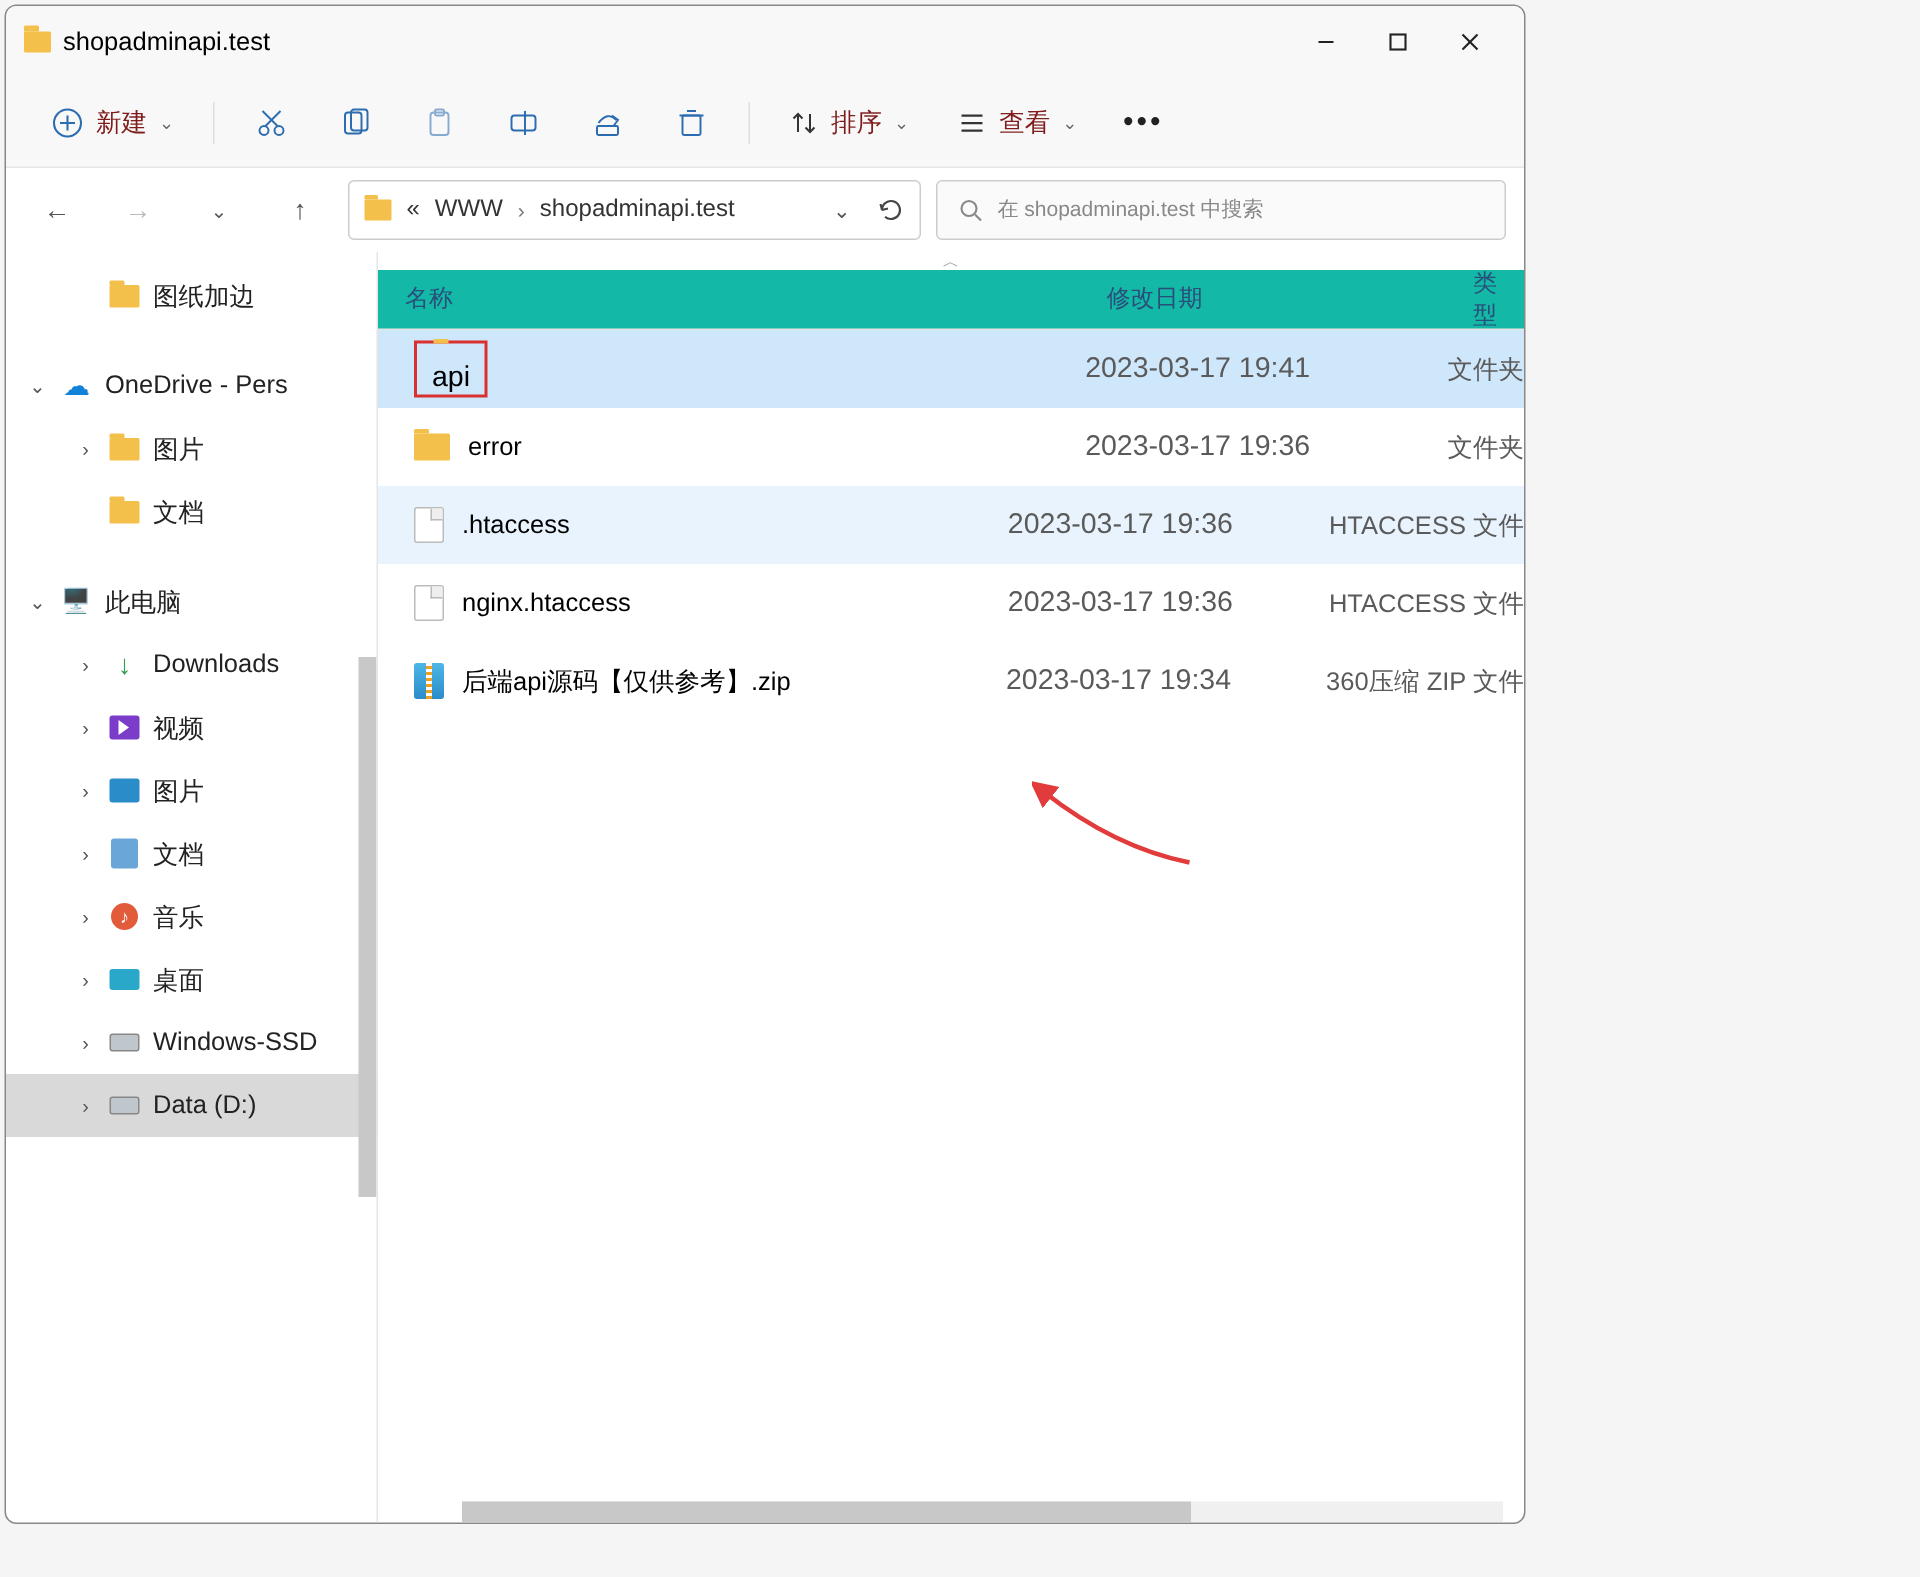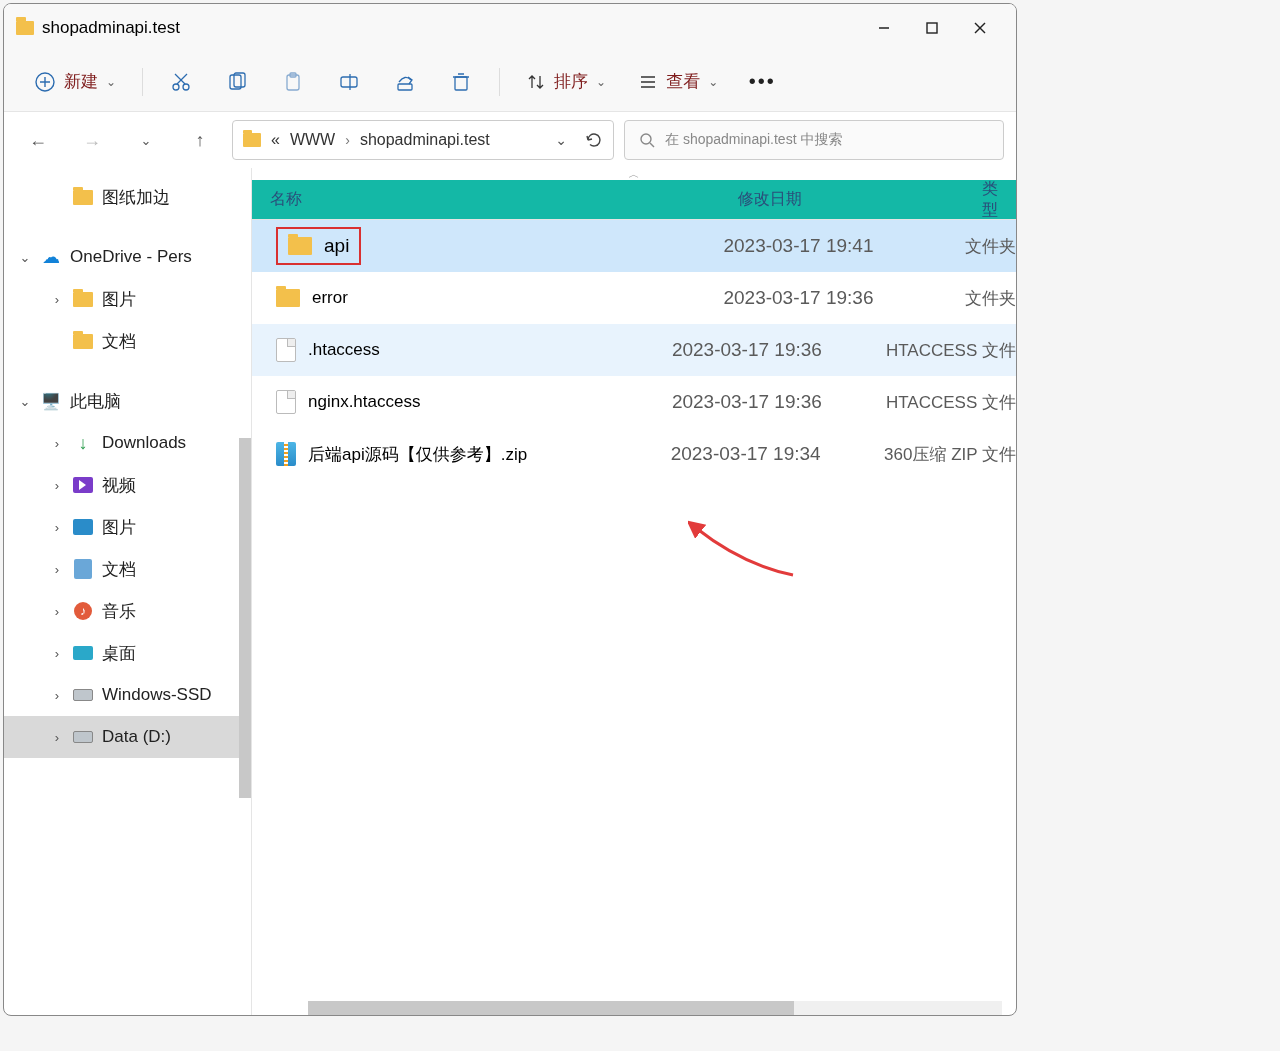--- a/index.html
+++ b/index.html
@@ -55,21 +55,21 @@
 .cols .col.date { width:260px; }
 .cols .col.type { flex:1; }
 
 .rows { flex:1; overflow-x:auto; overflow-y:hidden; position:relative; }
 .row { height:52px; display:flex; align-items:center; }
 .row .cell-name { width:500px; display:flex; align-items:center; gap:12px; padding-left:24px; font-size:17px; }
 .row .cell-date { width:260px; color:#5a5a5a; font-size:19px; padding-left:6px; }
 .row .cell-type { flex:1; color:#5a5a5a; font-size:17px; padding-left:6px; white-space:nowrap; }
 .row.sel { background:#cfe7fb; }
 .row.hov { background:#e8f3fd; }
-.row .name-wrap { display:inline-flex; align-items:center; gap:12px; height:38px; padding:0 10px; font-size:19px; }
+.row .name-wrap { display:inline-flex; align-items:center; gap:12px; height:38px; padding:0 10px; font-size:19px;flex-direction:column; }
 .row.sel .name-wrap { border:2px solid #d93030; }
 
 .file-ic { width:20px; height:24px; background:#fff; border:1px solid #bbb; border-radius:2px; position:relative; }
 .file-ic::after{content:'';position:absolute;top:0;right:0;width:7px;height:7px;background:#eee;border-left:1px solid #bbb;border-bottom:1px solid #bbb;}
 .zip-ic { width:20px; height:24px; background:linear-gradient(#4db6e6,#2a8cc9); border-radius:2px; position:relative; }
 .zip-ic::before{content:'';position:absolute;left:8px;top:0;width:4px;height:24px;background:repeating-linear-gradient(#fff 0 2px,#f0a020 2px 4px);}
 
 .hscroll { position:absolute; left:56px; right:14px; bottom:0; height:14px; background:#f0f0f0; }
 .hscroll .thumb { height:100%; width:70%; background:#c8c8c8; }
 

